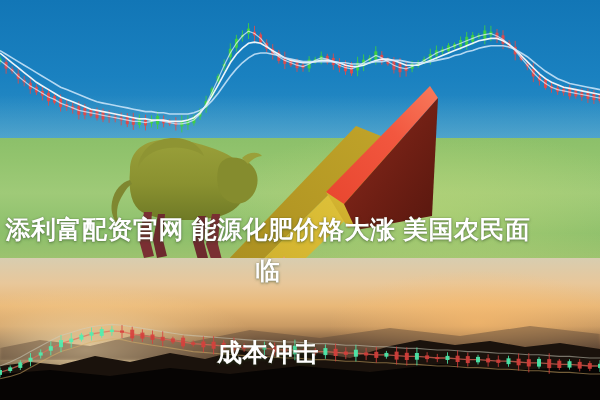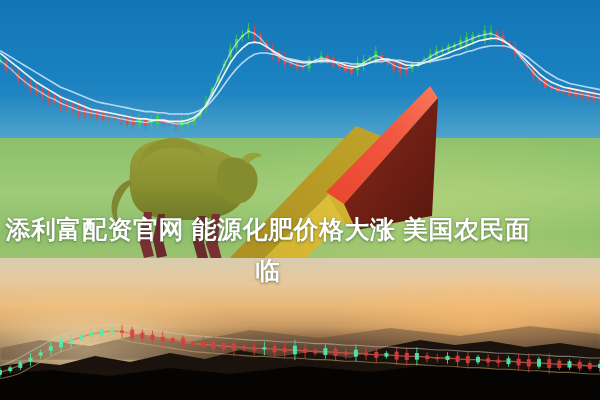--- a/index.html
+++ b/index.html
@@ -522,15 +522,16 @@
         <rect x="577.7" y="61.9" width="4" height="6.7" fill="#d8403c" opacity=".95"></rect>
         <rect x="589.3" y="60.9" width="1" height="10.2" fill="#d8403c" opacity=".85"></rect>
         <rect x="587.8" y="63.1" width="4" height="5.7" fill="#d8403c" opacity=".95"></rect>
         <rect x="599.5" y="60.1" width="1" height="11.8" fill="#4ef0b0" opacity=".85"></rect>
         <rect x="598.0" y="63.8" width="4" height="4.3" fill="#4ef0b0" opacity=".95"></rect>
       </g>
   </svg>
 
   <div class="title">
     <div>添利富配资官网 能源化肥价格大涨 美国农民面临</div>
+    <div>成本冲击</div>
   </div>
 
 </div>
 
 </body></html>

